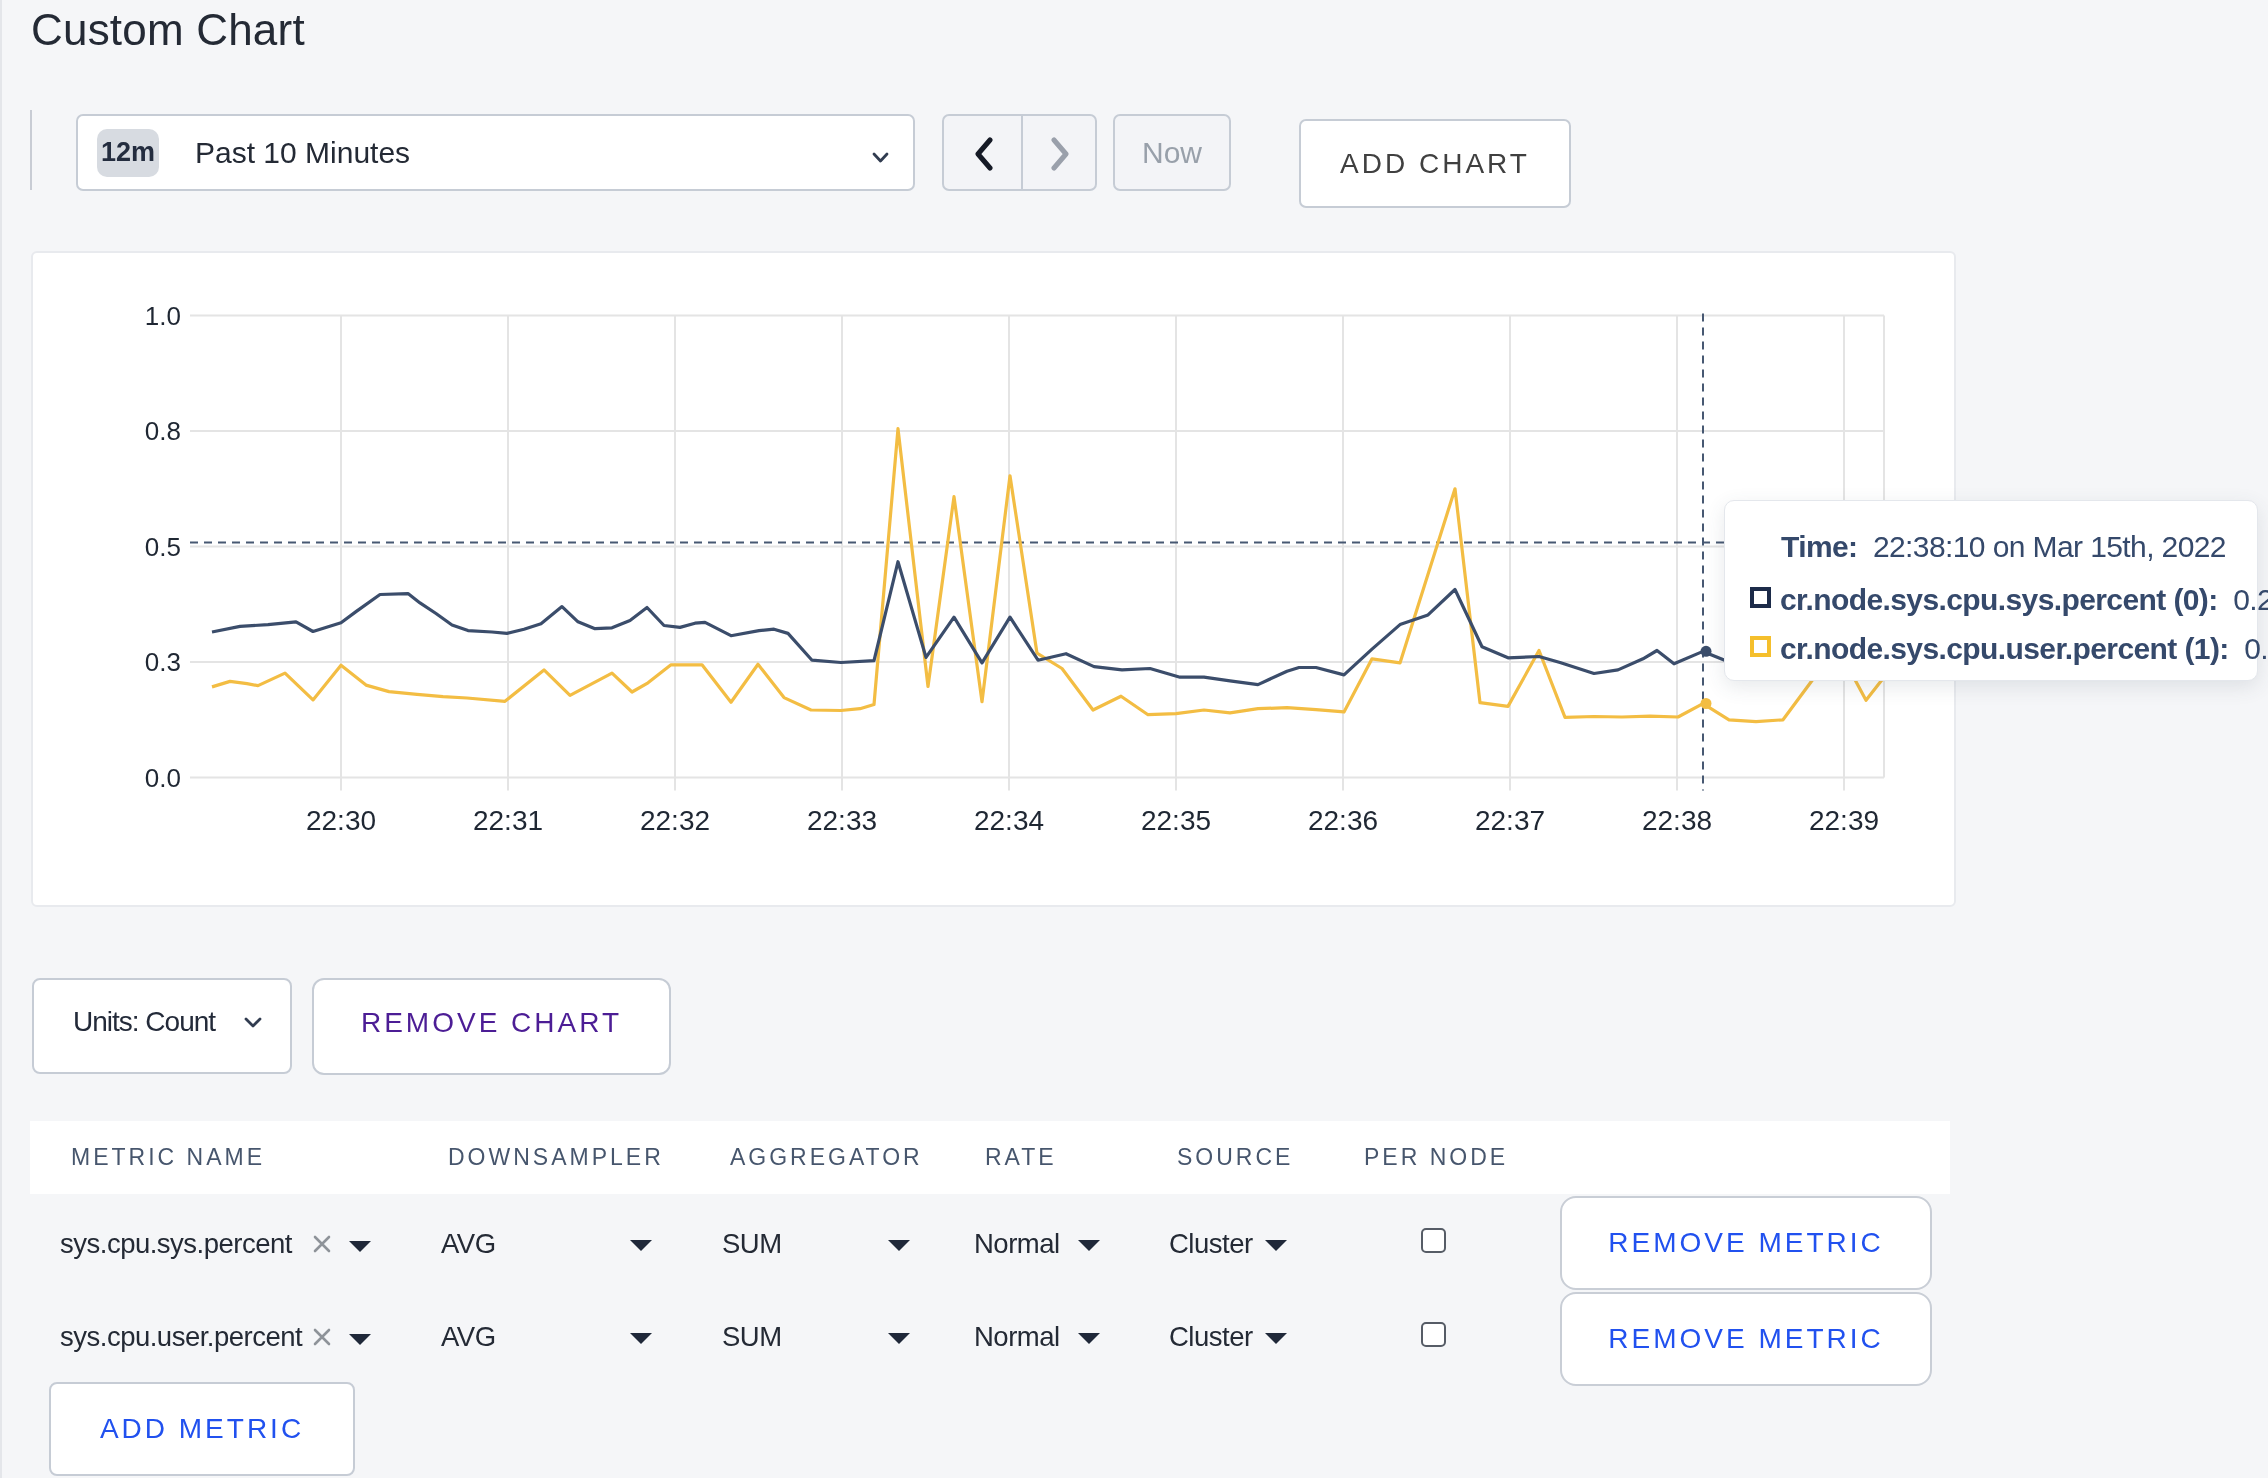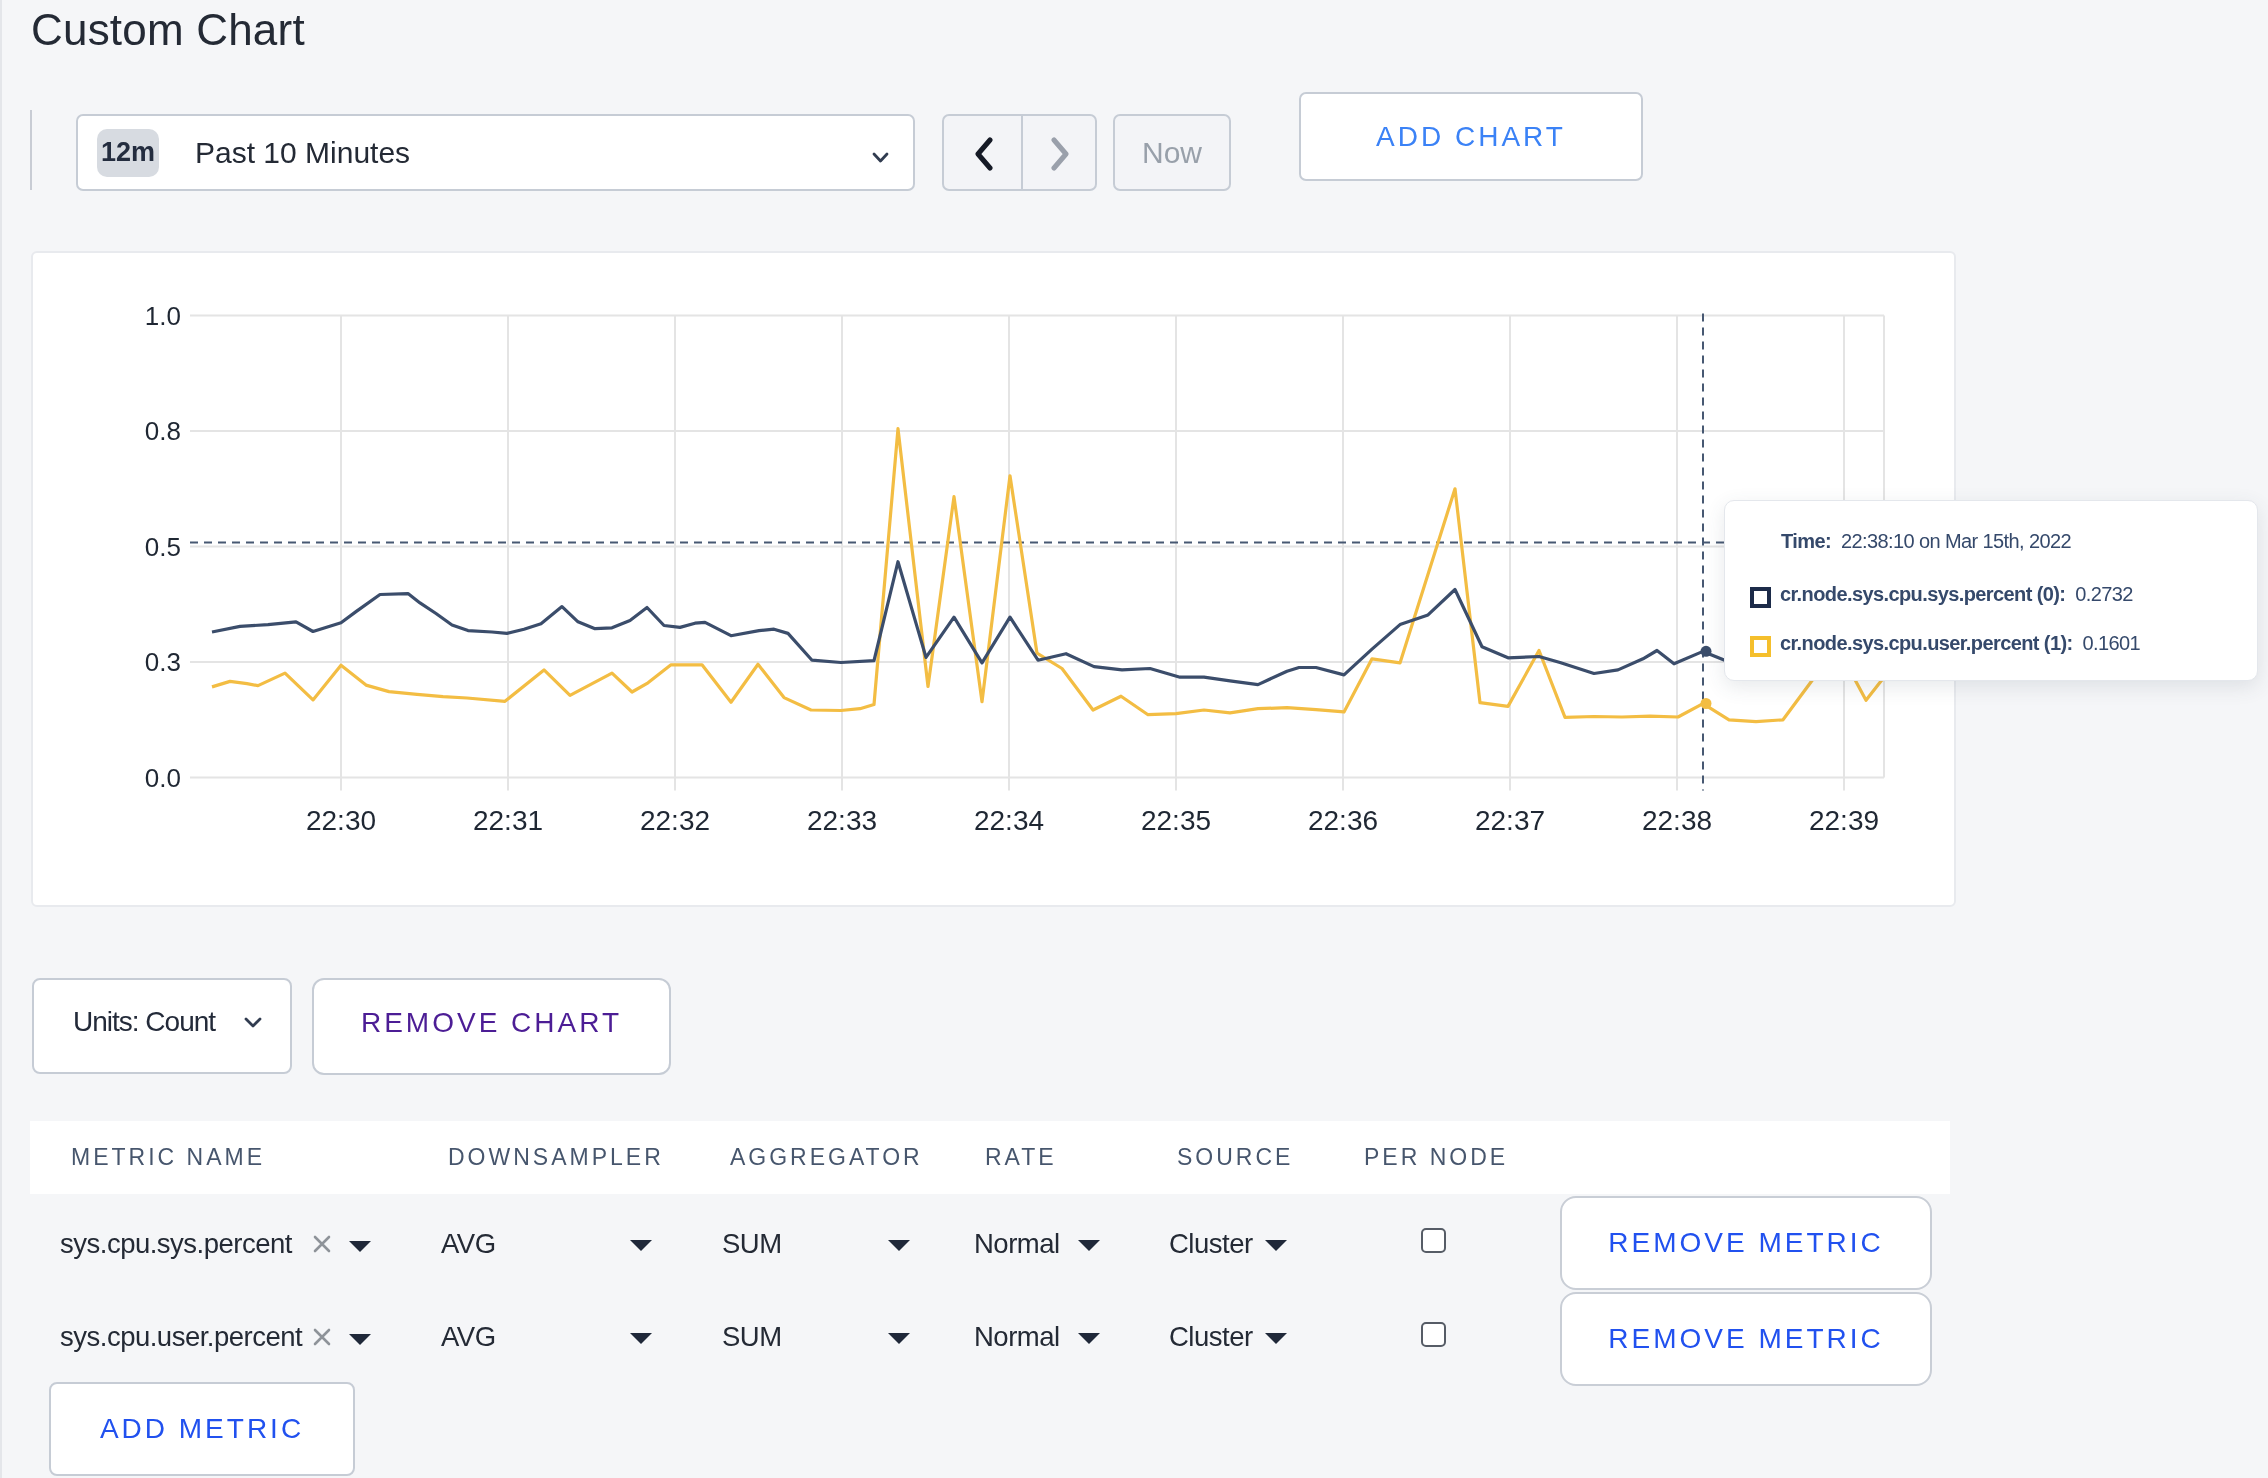--- a/index.html
+++ b/index.html
@@ -31,21 +31,21 @@
 <div class="btn" style="left:942px;top:114px;width:155px;height:77px;background:#f3f4f7">
   <div class="abs" style="left:77px;top:0;width:2px;height:73px;background:#c6ccd5"></div>
   <div class="abs" style="left:30px;top:21px"><svg width="20" height="34" viewBox="0 0 20 34">
         <polyline points="16,3 4,17 16,31" fill="none" stroke="#151a26" stroke-width="5" stroke-linecap="round" stroke-linejoin="round"></polyline>
       </svg></div>
   <div class="abs" style="left:106px;top:21px"><svg width="20" height="34" viewBox="0 0 20 34">
         <polyline points="4,3 16,17 4,31" fill="none" stroke="#9aa0ab" stroke-width="5" stroke-linecap="round" stroke-linejoin="round"></polyline>
       </svg></div>
 </div>
 <div class="btn" style="left:1113px;top:114px;width:118px;height:77px;background:#f3f4f7;font-size:30px;color:#98a0aa">Now</div>
-<div class="btn" style="left:1299px;top:92px;width:344px;height:89px;font-size:28px;letter-spacing:3px;color:#3b82f6">ADD CHART</div>
+<div class="btn" style="left:1299px;top:119px;width:272px;height:89px;font-size:28px;letter-spacing:3px;color:#404040">ADD CHART</div>
 
 <div class="abs" style="left:31px;top:251px;width:1925px;height:656px;background:#fff;border:2px solid #e8eaee;border-radius:6px"></div>
 <div class="abs" style="left:31px;top:251px;width:1925px;height:656px">
 <svg width="1925" height="656" style="position:absolute;left:0;top:0">
 <line x1="159" y1="64.5" x2="1853" y2="64.5" stroke="#e4e4e4" stroke-width="2"></line>
 <text x="150" y="73.5" text-anchor="end" font-size="26" fill="#1f2733">1.0</text>
 <line x1="159" y1="180.0" x2="1853" y2="180.0" stroke="#e4e4e4" stroke-width="2"></line>
 <text x="150" y="189.0" text-anchor="end" font-size="26" fill="#1f2733">0.8</text>
 <line x1="159" y1="295.5" x2="1853" y2="295.5" stroke="#e4e4e4" stroke-width="2"></line>
 <text x="150" y="304.5" text-anchor="end" font-size="26" fill="#1f2733">0.5</text>
@@ -76,21 +76,21 @@
 <line x1="1853" y1="64.5" x2="1853" y2="526.5" stroke="#e4e4e4" stroke-width="2"></line>
 <line x1="159" y1="291.5" x2="1853" y2="291.5" stroke="#475872" stroke-width="2" stroke-dasharray="8 6"></line>
 <line x1="1672" y1="62.5" x2="1672" y2="539.5" stroke="#475872" stroke-width="2" stroke-dasharray="8 6"></line>
 <polyline points="181.0,435.9 199.0,430.4 216.0,432.7 227.0,434.6 254.0,422.1 282.0,448.9 310.0,414.2 335.0,434.1 358.0,440.6 386.0,443.3 412.0,445.6 436.0,447.0 474.0,450.3 513.0,418.9 539.0,444.3 581.0,422.1 601.0,441.0 617.0,431.8 640.0,413.8 671.0,413.8 700.0,451.2 727.0,413.3 753.0,446.6 780.0,459.0 810.0,459.5 829.0,457.7 843.0,453.5 867.0,177.7 897.0,435.5 923.0,245.6 951.0,450.7 979.0,224.8 1006.0,402.2 1031.0,417.5 1062.0,459.0 1090.0,445.2 1117.0,463.7 1145.0,462.7 1173.0,459.0 1199.0,461.8 1227.0,457.7 1256.0,456.7 1285.0,458.6 1313.0,460.9 1341.0,407.8 1369.0,411.9 1424.0,237.8 1449.0,451.7 1477.0,455.4 1508.0,399.5 1534.0,466.4 1563.0,465.5 1591.0,466.0 1619.0,465.1 1647.0,466.0 1672.0,452.6 1698.0,468.8 1725.0,470.6 1752.0,468.8 1792.0,414.7 1808.0,399.0 1835.0,449.3 1853.0,426.2" fill="none" stroke="#f3bd43" stroke-width="3.2" stroke-linejoin="round"></polyline>
 <polyline points="181.0,381.0 209.0,375.4 237.0,373.6 265.0,370.8 282.0,380.5 298.0,375.4 310.0,371.7 325.0,360.6 349.0,343.5 377.0,342.6 389.0,351.9 405.0,362.5 421.0,374.0 437.0,379.6 461.0,381.0 476.0,382.4 493.0,378.2 510.0,372.7 531.0,355.6 547.0,370.8 564.0,377.7 581.0,376.8 599.0,369.4 616.0,356.5 633.0,374.5 649.0,376.4 664.0,372.2 674.0,371.3 700.0,384.7 728.0,379.6 743.0,378.2 757.0,382.4 781.0,409.2 810.0,411.5 843.0,409.6 867.0,310.7 895.0,406.4 923.0,366.2 951.0,411.9 979.0,366.2 1007.0,409.2 1035.0,402.7 1063.0,415.6 1091.0,418.9 1119.0,417.5 1149.0,426.2 1173.0,426.2 1199.0,429.9 1227.0,433.6 1256.0,420.2 1268.0,416.5 1285.0,416.5 1313.0,423.9 1341.0,398.1 1369.0,373.6 1397.0,363.9 1424.0,338.5 1451.0,395.8 1477.0,406.8 1508.0,405.5 1529.0,411.5 1563.0,422.5 1587.0,418.9 1612.0,407.8 1626.0,399.5 1643.0,412.8 1672.0,400.4 1698.0,411.0 1725.0,422.5 1752.0,420.2 1781.0,405.0 1808.0,395.3 1835.0,408.7 1853.0,414.7" fill="none" stroke="#3b4d6b" stroke-width="3.2" stroke-linejoin="round"></polyline>
 <circle cx="1675" cy="400.3" r="5.5" fill="#3b4d6b"></circle>
 <circle cx="1675" cy="452.5" r="5.5" fill="#f3bd43"></circle>
 </svg>
 </div>
 
-<div class="abs" style="left:1724px;top:500px;width:534px;height:181px;background:#fff;border:1px solid #e4e7ec;border-radius:10px;box-shadow:0 6px 20px rgba(60,70,90,.12);color:#35496b;font-size:20px;letter-spacing:-0.6px;white-space:nowrap">
+<div class="abs" style="left:1724px;top:500px;width:534px;height:181px;background:#fff;border:1px solid #e4e7ec;border-radius:10px;box-shadow:0 6px 20px rgba(60,70,90,.12);color:#35496b;font-size:30px;letter-spacing:-0.6px;white-space:nowrap">
   <div class="abs" style="left:56px;top:29px"><b>Time:</b>&nbsp;&nbsp;22:38:10 on Mar 15th, 2022</div>
   <div class="abs" style="left:25px;top:86px;width:21px;height:21px;border:4.5px solid #1c2b49"></div>
   <div class="abs" style="left:55px;top:82px"><b>cr.node.sys.cpu.sys.percent (0):</b>&nbsp;&nbsp;0.2732</div>
   <div class="abs" style="left:25px;top:135px;width:21px;height:21px;border:4.5px solid #f5bf2c"></div>
   <div class="abs" style="left:55px;top:131px"><b>cr.node.sys.cpu.user.percent (1):</b>&nbsp;&nbsp;0.1601</div>
 </div>
 
 <div class="btn" style="left:32px;top:978px;width:260px;height:96px;border-radius:8px;justify-content:flex-start">
   <div style="margin-left:39px;position:relative;top:-4px;font-size:28px;font-weight:normal;letter-spacing:-1px;color:#232a39">Units: Count</div>
   <div class="abs" style="left:210px;top:34px"><svg width="18" height="11" viewBox="0 0 18 11">

